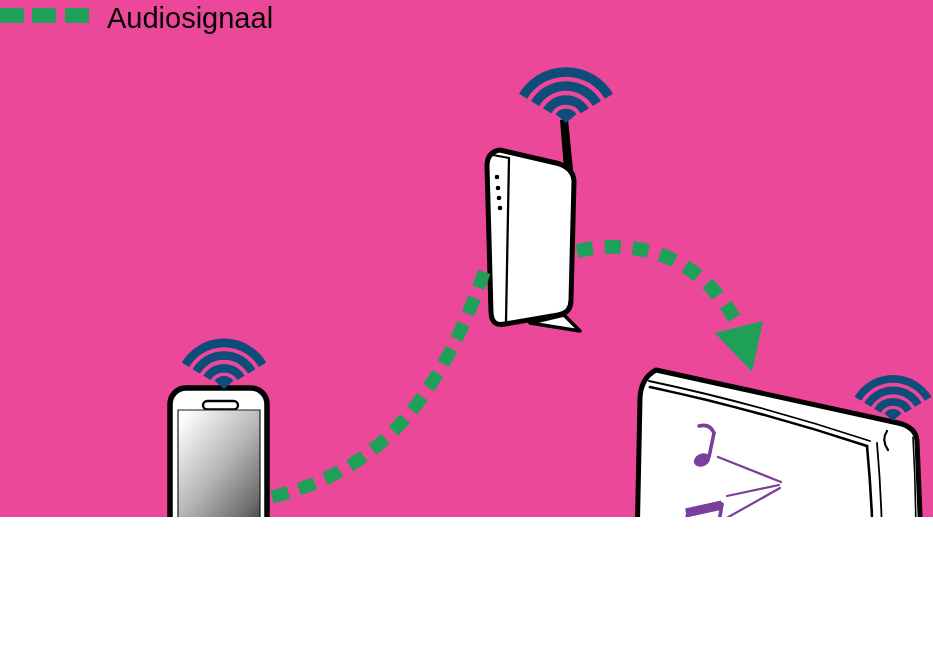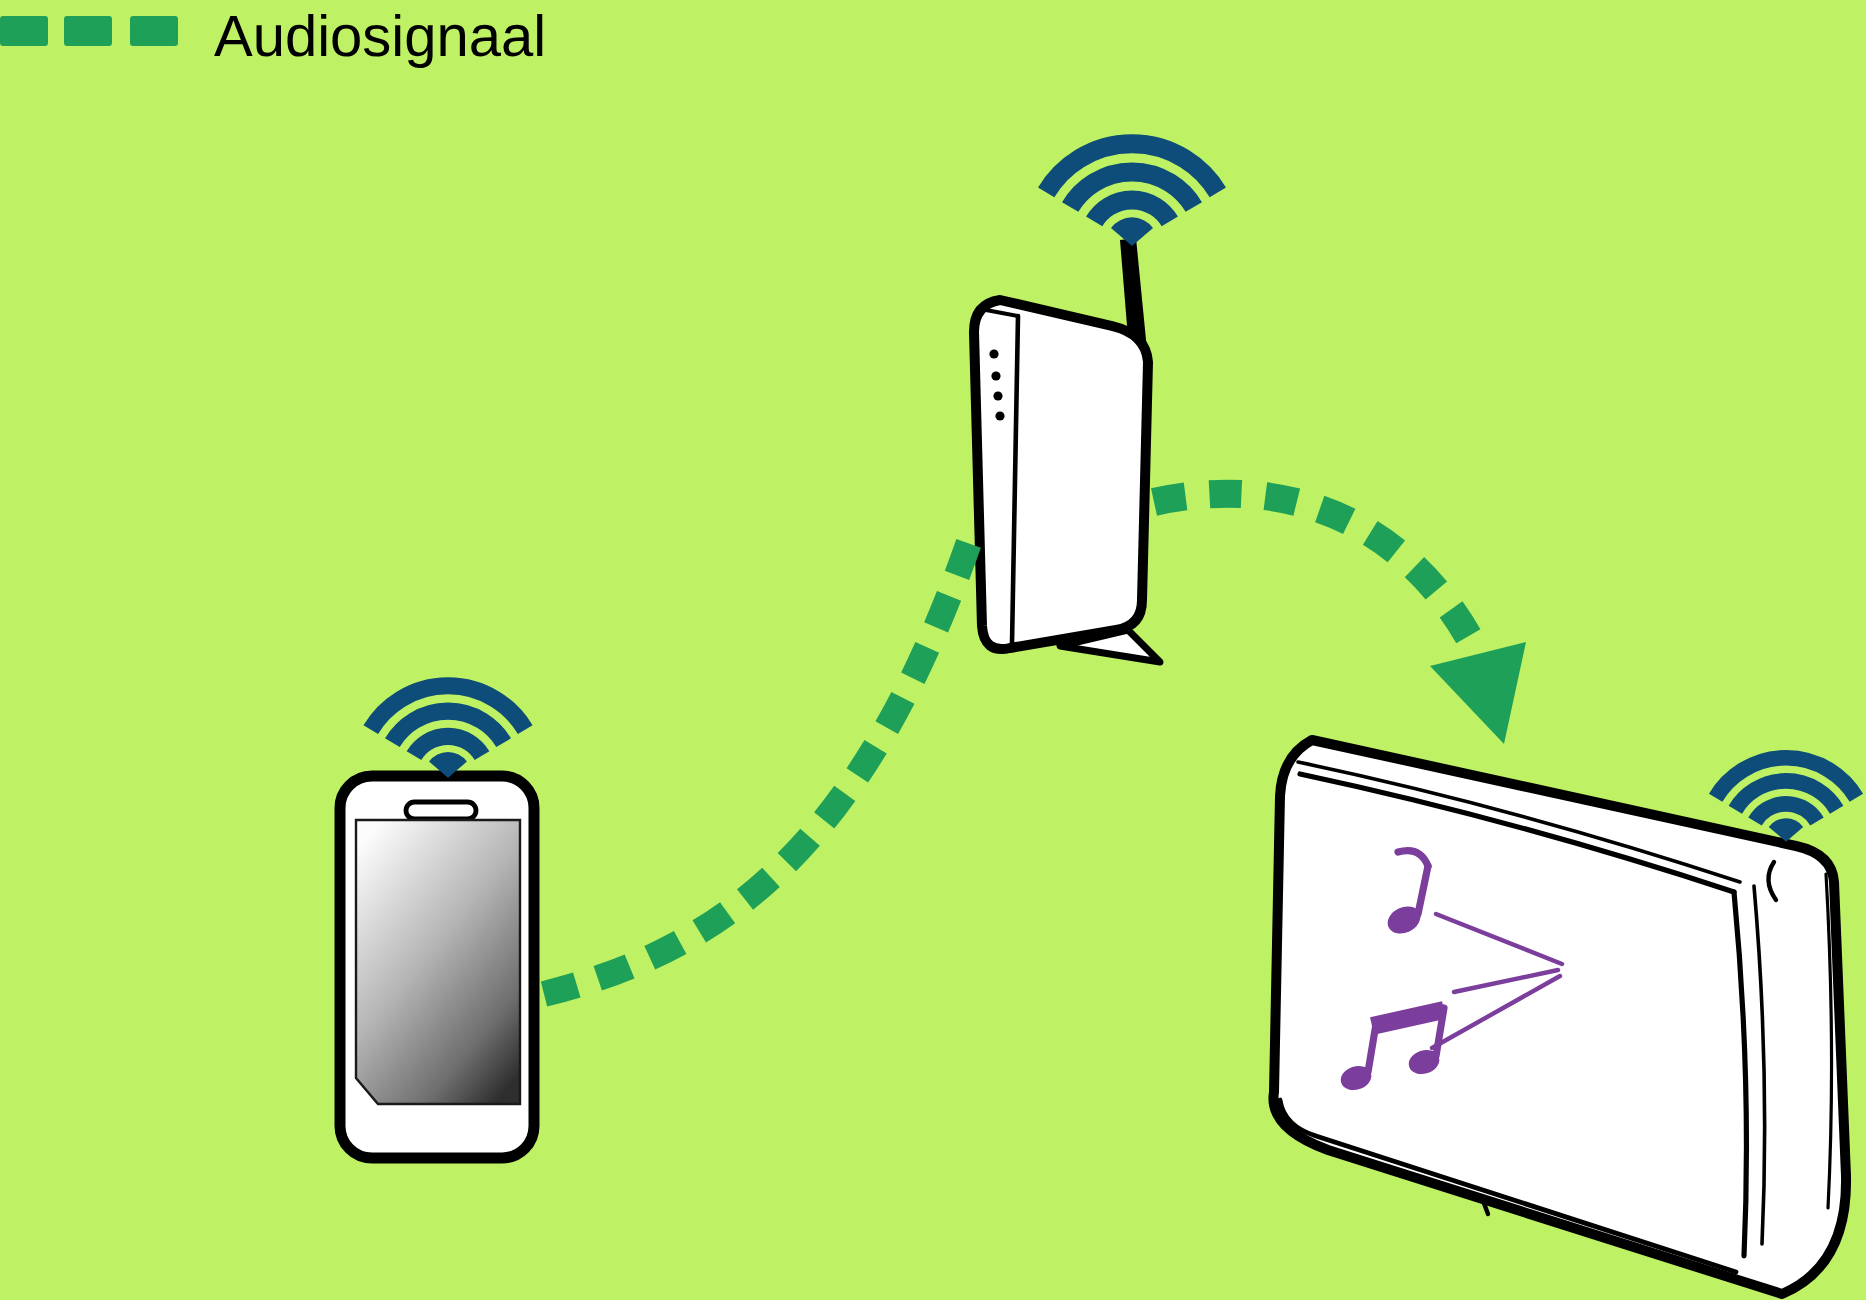--- a/index.html
+++ b/index.html
@@ -1,16 +1,16 @@
 <!DOCTYPE html>
 <html style="--signal-green: #1FA058; --wifi-blue: #0E4C7A; --note-purple: #7B3E9D; --line-black: #000000;"><head>
 <meta charset="utf-8">
 <style>
   html,body{margin:0;padding:0;background:#ffffff;}
-  .canvas{position:relative;width:933px;height:650px;background:#bef264;overflow:hidden;
+  .canvas{position:relative;width:933px;height:517px;background:#ec4899;overflow:hidden;
           font-family:"Liberation Sans",sans-serif;}
   svg{display:block;}
   .outline{fill:#ffffff;stroke:var(--line-black,#000);stroke-width:5;stroke-linejoin:round;}
   .thin{fill:none;stroke:var(--line-black,#000);stroke-linecap:round;}
   .wifi-arc{fill:none;stroke:var(--wifi-blue,#0E4C7A);stroke-width:9.5;}
   .wifi-wedge{fill:var(--wifi-blue,#0E4C7A);}
   .sig{fill:none;stroke:var(--signal-green,#1FA058);}
   .dash1{stroke-width:13;stroke-dasharray:17 11;}
   .dash2{stroke-width:14;stroke-dasharray:16 12;}
   .ghead{fill:var(--signal-green,#1FA058);stroke:none;}

